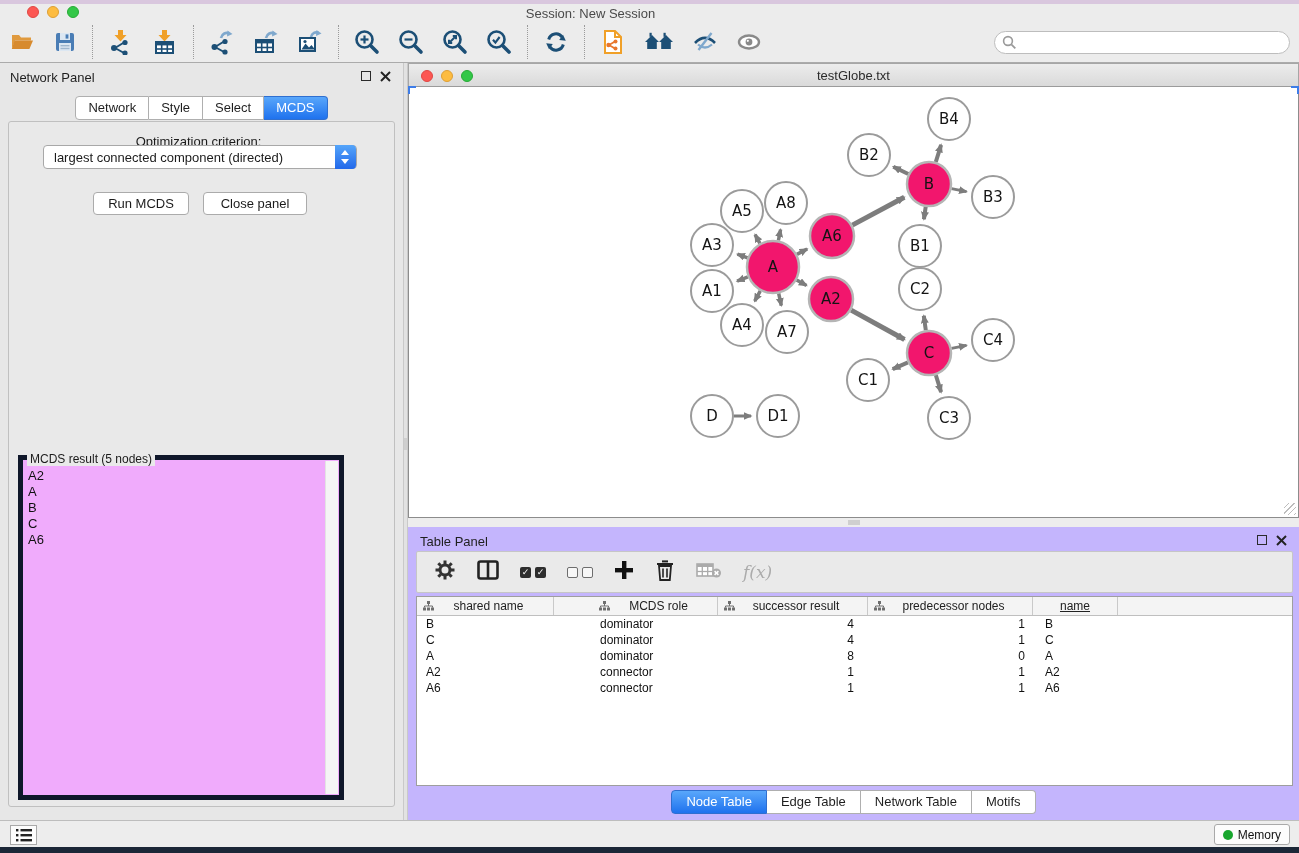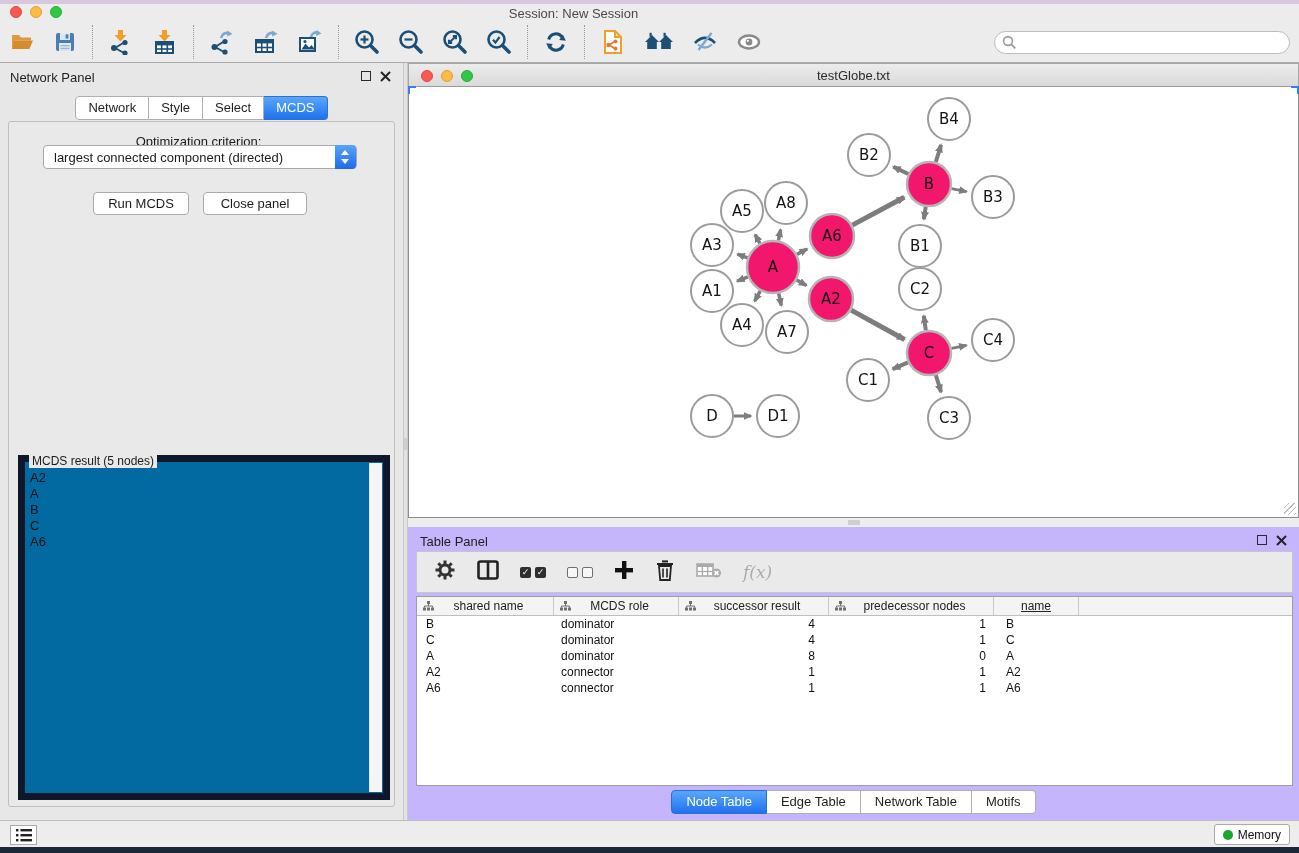--- a/index.html
+++ b/index.html
@@ -2,21 +2,21 @@
 <html><head>
 <meta charset="utf-8">
 <style>
   * { box-sizing: border-box; margin: 0; padding: 0; }
   html,body { width:1299px; height:853px; overflow:hidden; }
   body { font-family:"Liberation Sans", sans-serif; background:#ECECEC; }
   .app { position:relative; width:1299px; height:853px; background:#ECECEC; }
 
   
   .lavender-strip { position:absolute; left:0; top:0; width:1299px; height:4px; background:#D9C7DE; }
-  .titlebar { position:absolute; left:0; top:4px; width:1147px; height:18px; }
+  .titlebar { position:absolute; left:17px; top:4px; width:1147px; height:18px; }
   .titlebar .title { position:absolute; left:0; right:0; top:2px; text-align:center; font-size:13px; color:#4a4a4a; }
   .lights { position:absolute; left:10px; top:2px; display:flex; gap:8px; }
   .light { width:12px; height:12px; border-radius:50%; }
   .light.red { background:#FC5753; border:1px solid #DF4744; }
   .light.yellow { background:#FDBC40; border:1px solid #DE9F34; }
   .light.green { background:#33C748; border:1px solid #27AA35; }
 
   .toolbar { position:absolute; left:0; top:22px; width:1299px; height:41px; border-bottom:1px solid #ABABAB; display:flex; align-items:center; }
   .tbtn { height:34px; display:flex; align-items:center; justify-content:center; padding:0 9px; cursor:default; }
   .tsep { width:1px; height:34px; border-left:1px dotted #9a9a9a; margin:0 6px; }
@@ -37,21 +37,21 @@
   .tab.selected { background:linear-gradient(#59A7FB,#1F72EE); color:#fff; border-color:#2F6FD0; }
   .cp-content { position:absolute; left:8px; top:58px; width:387px; height:686px; background:#E9E9E9; border:1px solid #C0C0C0; border-radius:3px; }
   .opt-label { position:absolute; left:0; right:6px; top:12px; text-align:center; font-size:13px; color:#1b1b1b; }
   .dropdown { position:absolute; left:34px; top:23px; width:314px; height:24px; background:#fff; border:1px solid #A8A8A8; border-radius:4px; }
   .dropdown .dval { position:absolute; left:10px; top:4px; font-size:13px; color:#1b1b1b; white-space:nowrap; }
   .dropdown .spin { position:absolute; right:0; top:-1px; width:21px; height:24px; background:linear-gradient(#55A5FA,#2268EA); border-radius:0 4px 4px 0; }
   .spin .up, .spin .dn { position:absolute; left:6px; width:0; height:0; border-left:4.5px solid transparent; border-right:4.5px solid transparent; }
   .spin .up { top:5px; border-bottom:5px solid #fff; }
   .spin .dn { bottom:5px; border-top:5px solid #fff; }
   .cbtn { position:absolute; height:23px; background:#fff; border:1px solid #ABABAB; border-radius:4px; font-size:13px; color:#1b1b1b; display:flex; align-items:center; justify-content:center; }
-  .result-box { position:absolute; left:9px; top:333px; width:372px; height:345px; background:#0369a1; border:7px solid #0f172a; }
+  .result-box { position:absolute; left:9px; top:333px; width:326px; height:345px; background:#f0abfc; border:5px solid #0f172a; }
   .result-legend { position:absolute; left:4px; top:-8px; background:#E9E9E9; padding:0 3px; font-size:12px; color:#1b1b1b; }
   .result-list { position:absolute; left:1px; top:3px; right:15px; bottom:1px; padding:5px 0 0 4px; overflow:hidden; }
   .result-item { font-size:13px; line-height:16px; color:#111; }
   .result-scroll { position:absolute; right:1px; top:1px; bottom:1px; width:13px; background:#F5F5F5; border-left:1px solid #E3E3E3; }
 
   
   .v-divider { position:absolute; left:403px; top:63px; width:5px; height:757px; background:#E2E2E2; border-left:1px solid #C9C9C9; border-right:1px solid #C9C9C9; }
   .v-grip { position:absolute; left:0px; top:375px; width:3px; height:12px; background:#CFCFCF; }
   .h-divider { position:absolute; left:408px; top:518px; width:891px; height:9px; background:#EDEDED; }
   .h-grip { position:absolute; left:440px; top:2px; width:12px; height:5px; background:#CFCFCF; }
@@ -80,21 +80,21 @@
 
   .node-table { position:absolute; left:8px; top:69px; width:877px; height:190px; background:#fff; border:1px solid #9E9E9E; }
   .nt-header { display:flex; height:19px; background:#F4F4F4; border-bottom:1px solid #BFBFBF; }
   .nt-hcell { display:flex; align-items:center; border-right:1px solid #C9C9C9; font-size:12px; color:#222; }
   .nt-hcell svg { margin-left:6px; }
   .nt-hcell .hlabel { flex:1; text-align:center; padding-right:10px; }
   .nt-hcell.noicon .hlabel { padding:0;text-decoration:underline; }
   .nt-hcell.filler { border-right:none; flex:1; }
   .nt-row { display:flex; height:16px; }
   .nt-cell { font-size:12px; color:#111; line-height:16px; white-space:nowrap; }
-  .w0 { width:137px; } .w1 { width:125px; } .w2 { width:150px; } .w3 { width:165px; } .w4 { width:85px; }
+  .w0 { width:137px; } .w1 { width:125px;margin-left:39px; } .w2 { width:150px; } .w3 { width:165px; } .w4 { width:85px; }
   .nt-cell.c0 { padding-left:9px; } .nt-cell.c1 { padding-left:7px; }
   .nt-cell.c2 { text-align:right; padding-right:14px; }
   .nt-cell.c3 { text-align:right; padding-right:8px; }
   .nt-cell.c4 { padding-left:12px; }
   .tp-tabs { position:absolute; left:0; top:263px; width:100%; display:flex; justify-content:center; }
   .tp-tabs .tab { padding:3px 14px 4px; }
 
   
   .statusbar { position:absolute; left:0; top:820px; width:1299px; height:27px; background:#EDEDED; border-top:1px solid #BDBDBD; }
   .list-btn { position:absolute; left:10px; top:4px; width:27px; height:20px; background:#FCFCFC; border:1px solid #A9A9A9; display:flex; align-items:center; justify-content:center; }

